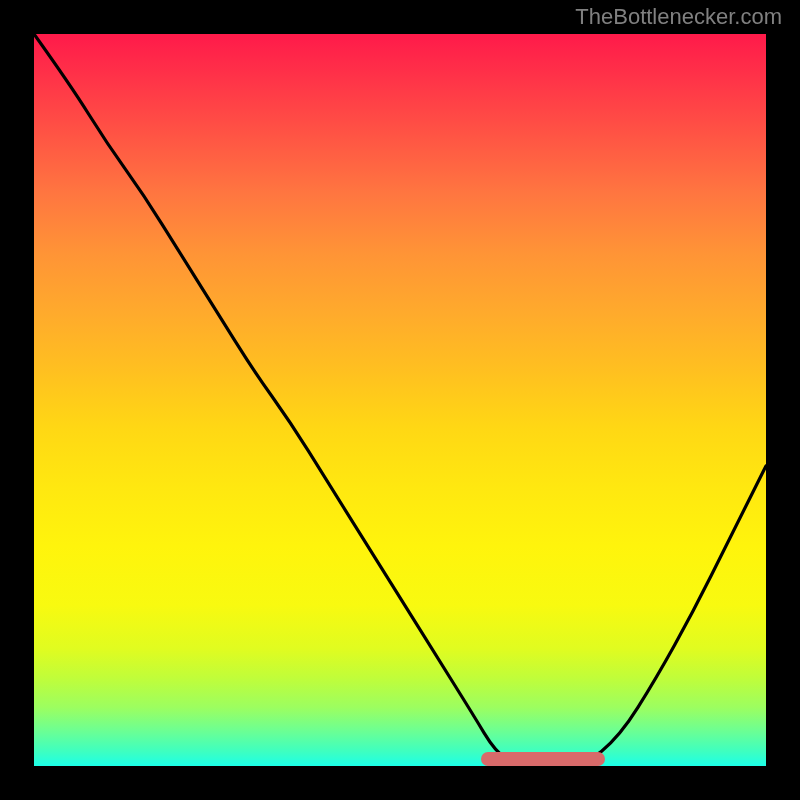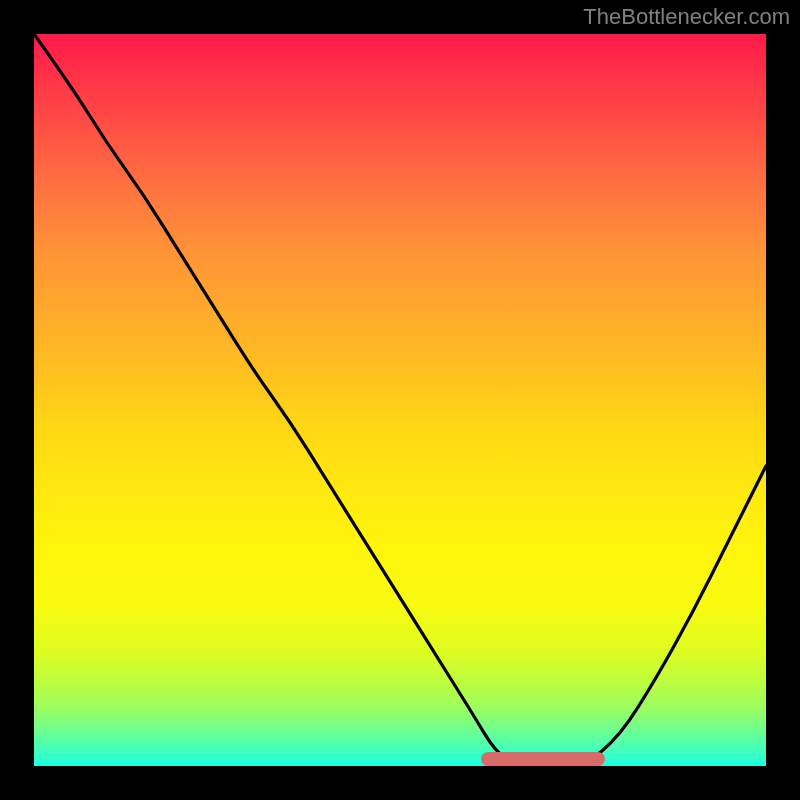--- a/index.html
+++ b/index.html
@@ -7,21 +7,21 @@
     width: 800px;
     height: 800px;
     background: #000;
     font-family: Arial, sans-serif;
     position: relative;
     overflow: hidden;
   }
   .attribution {
     position: absolute;
     top: 4px;
-    right: 10px;
+    right: 18px;
     color: #808080;
     font-size: 22px;
     font-weight: 500;
     z-index: 10;
   }
   .chart-area {
     position: absolute;
     left: 34px;
     top: 34px;
     width: 732px;

